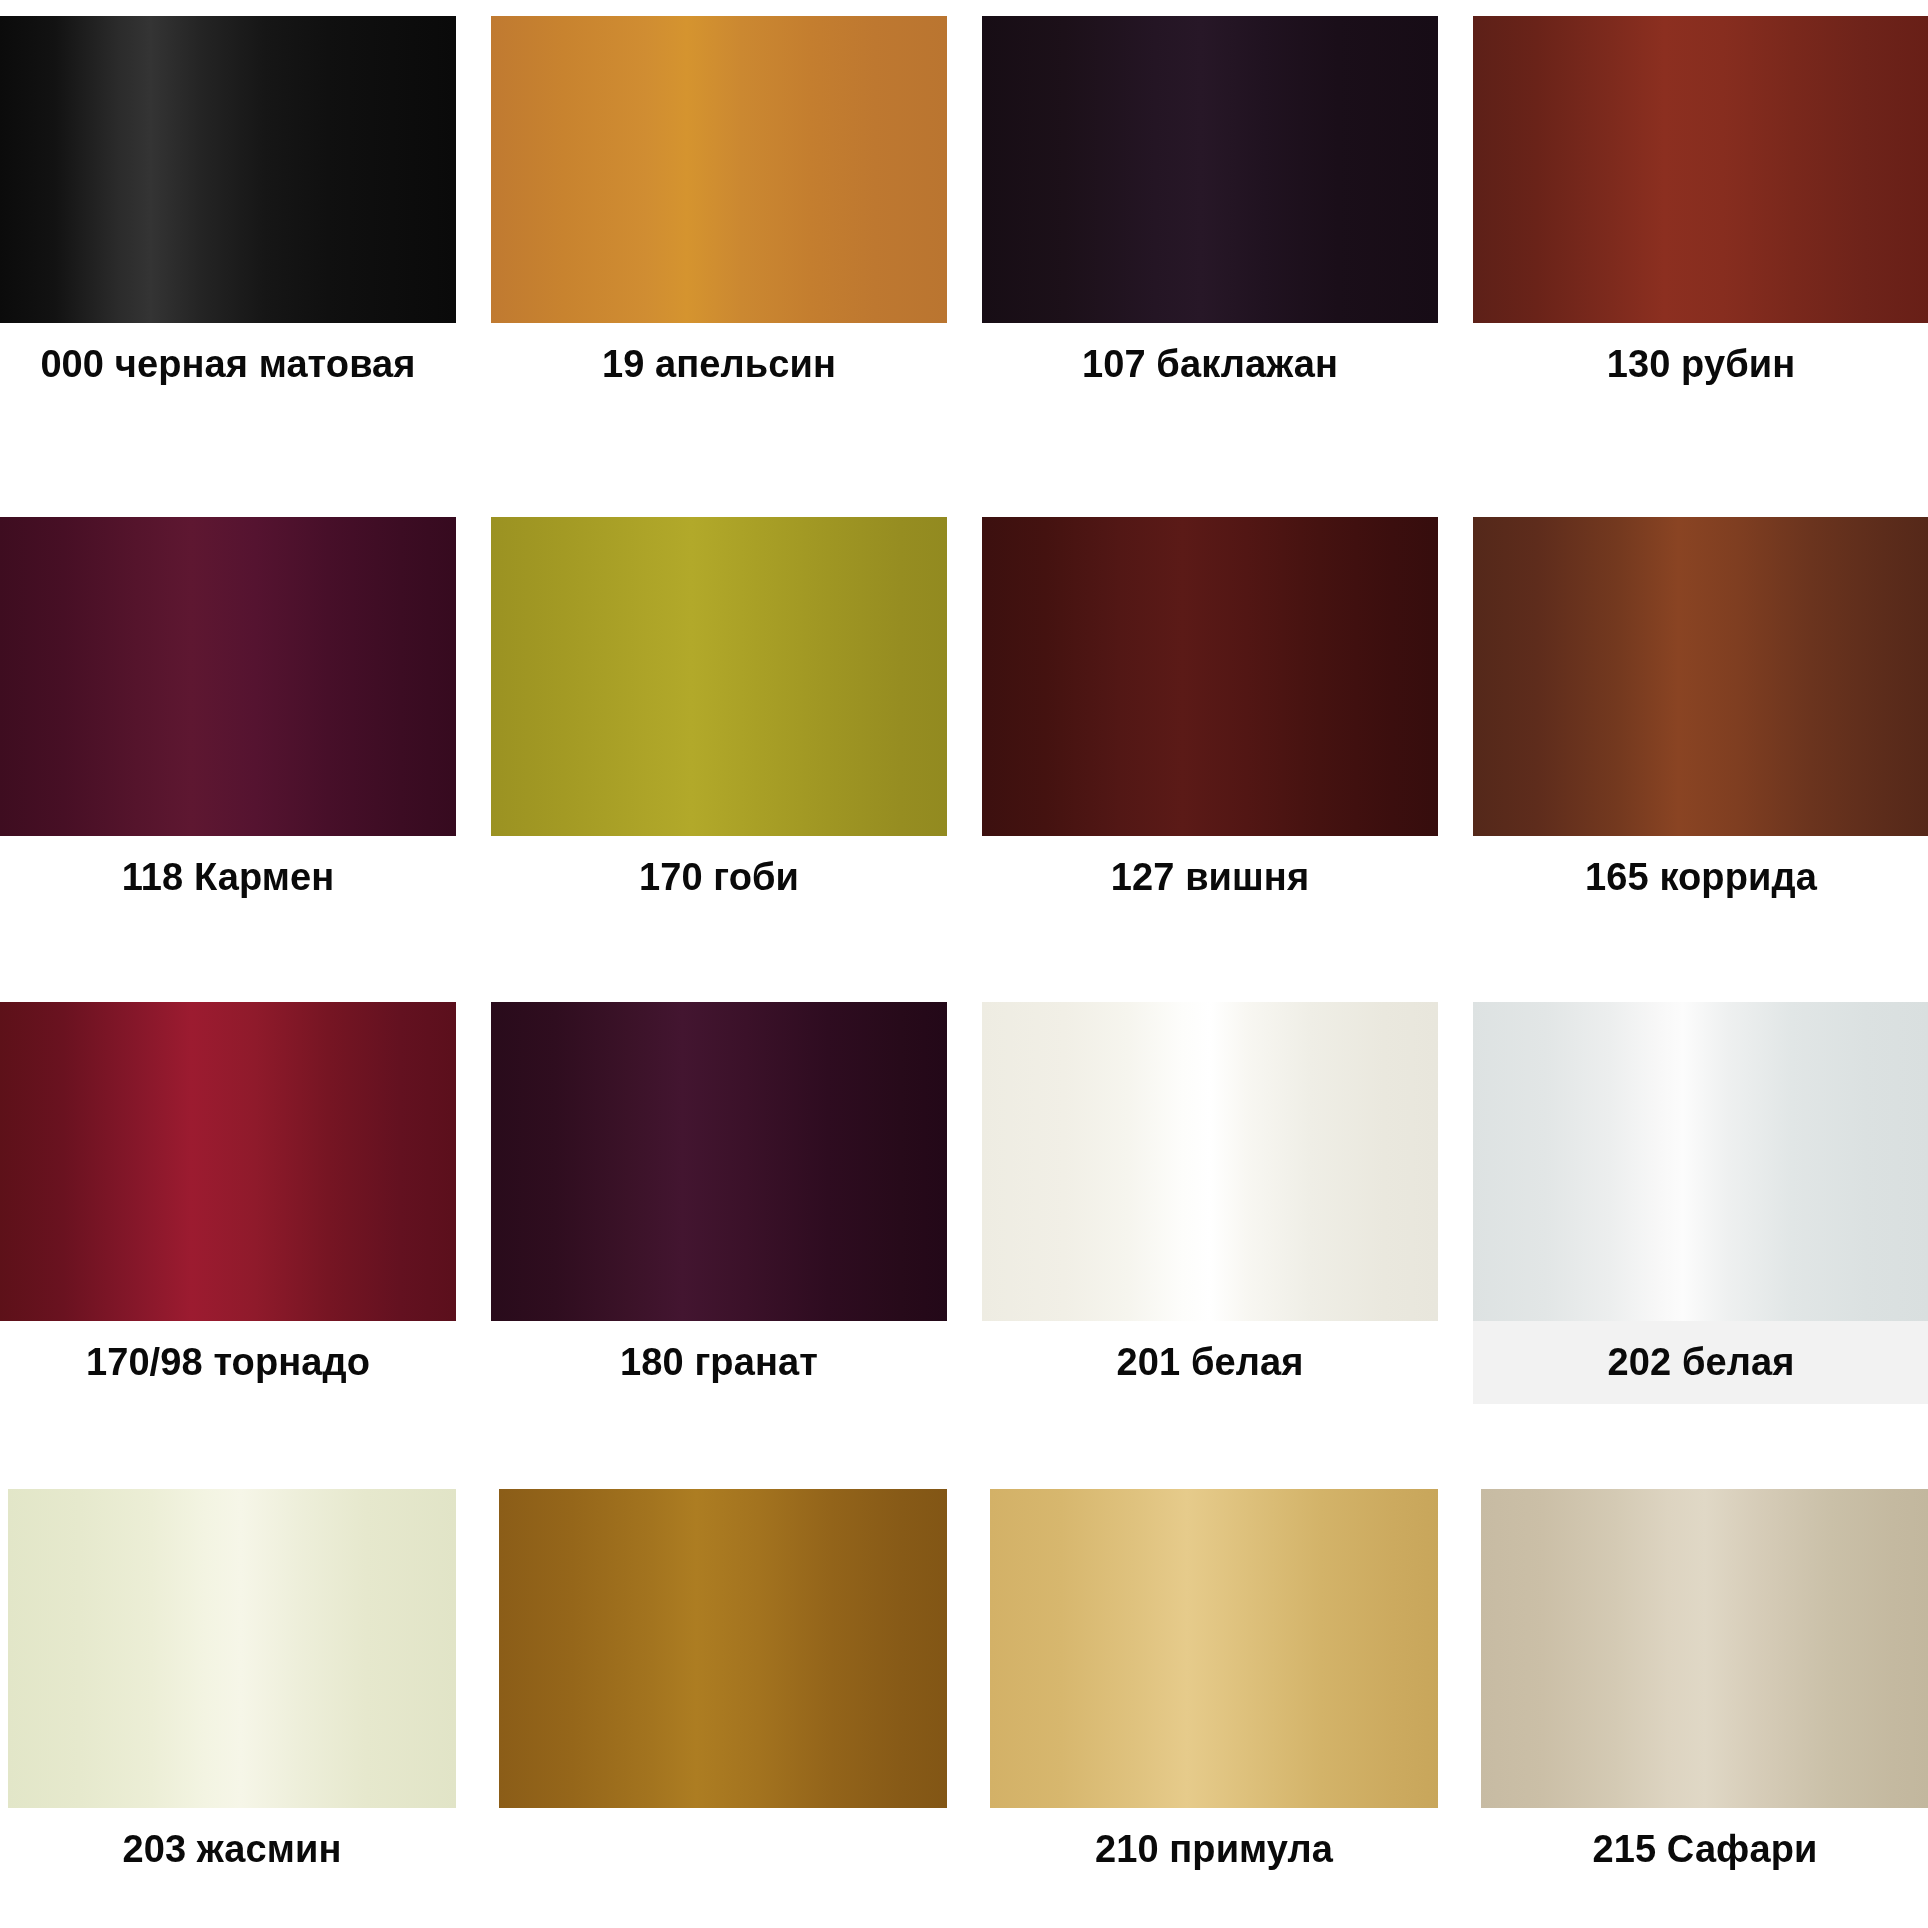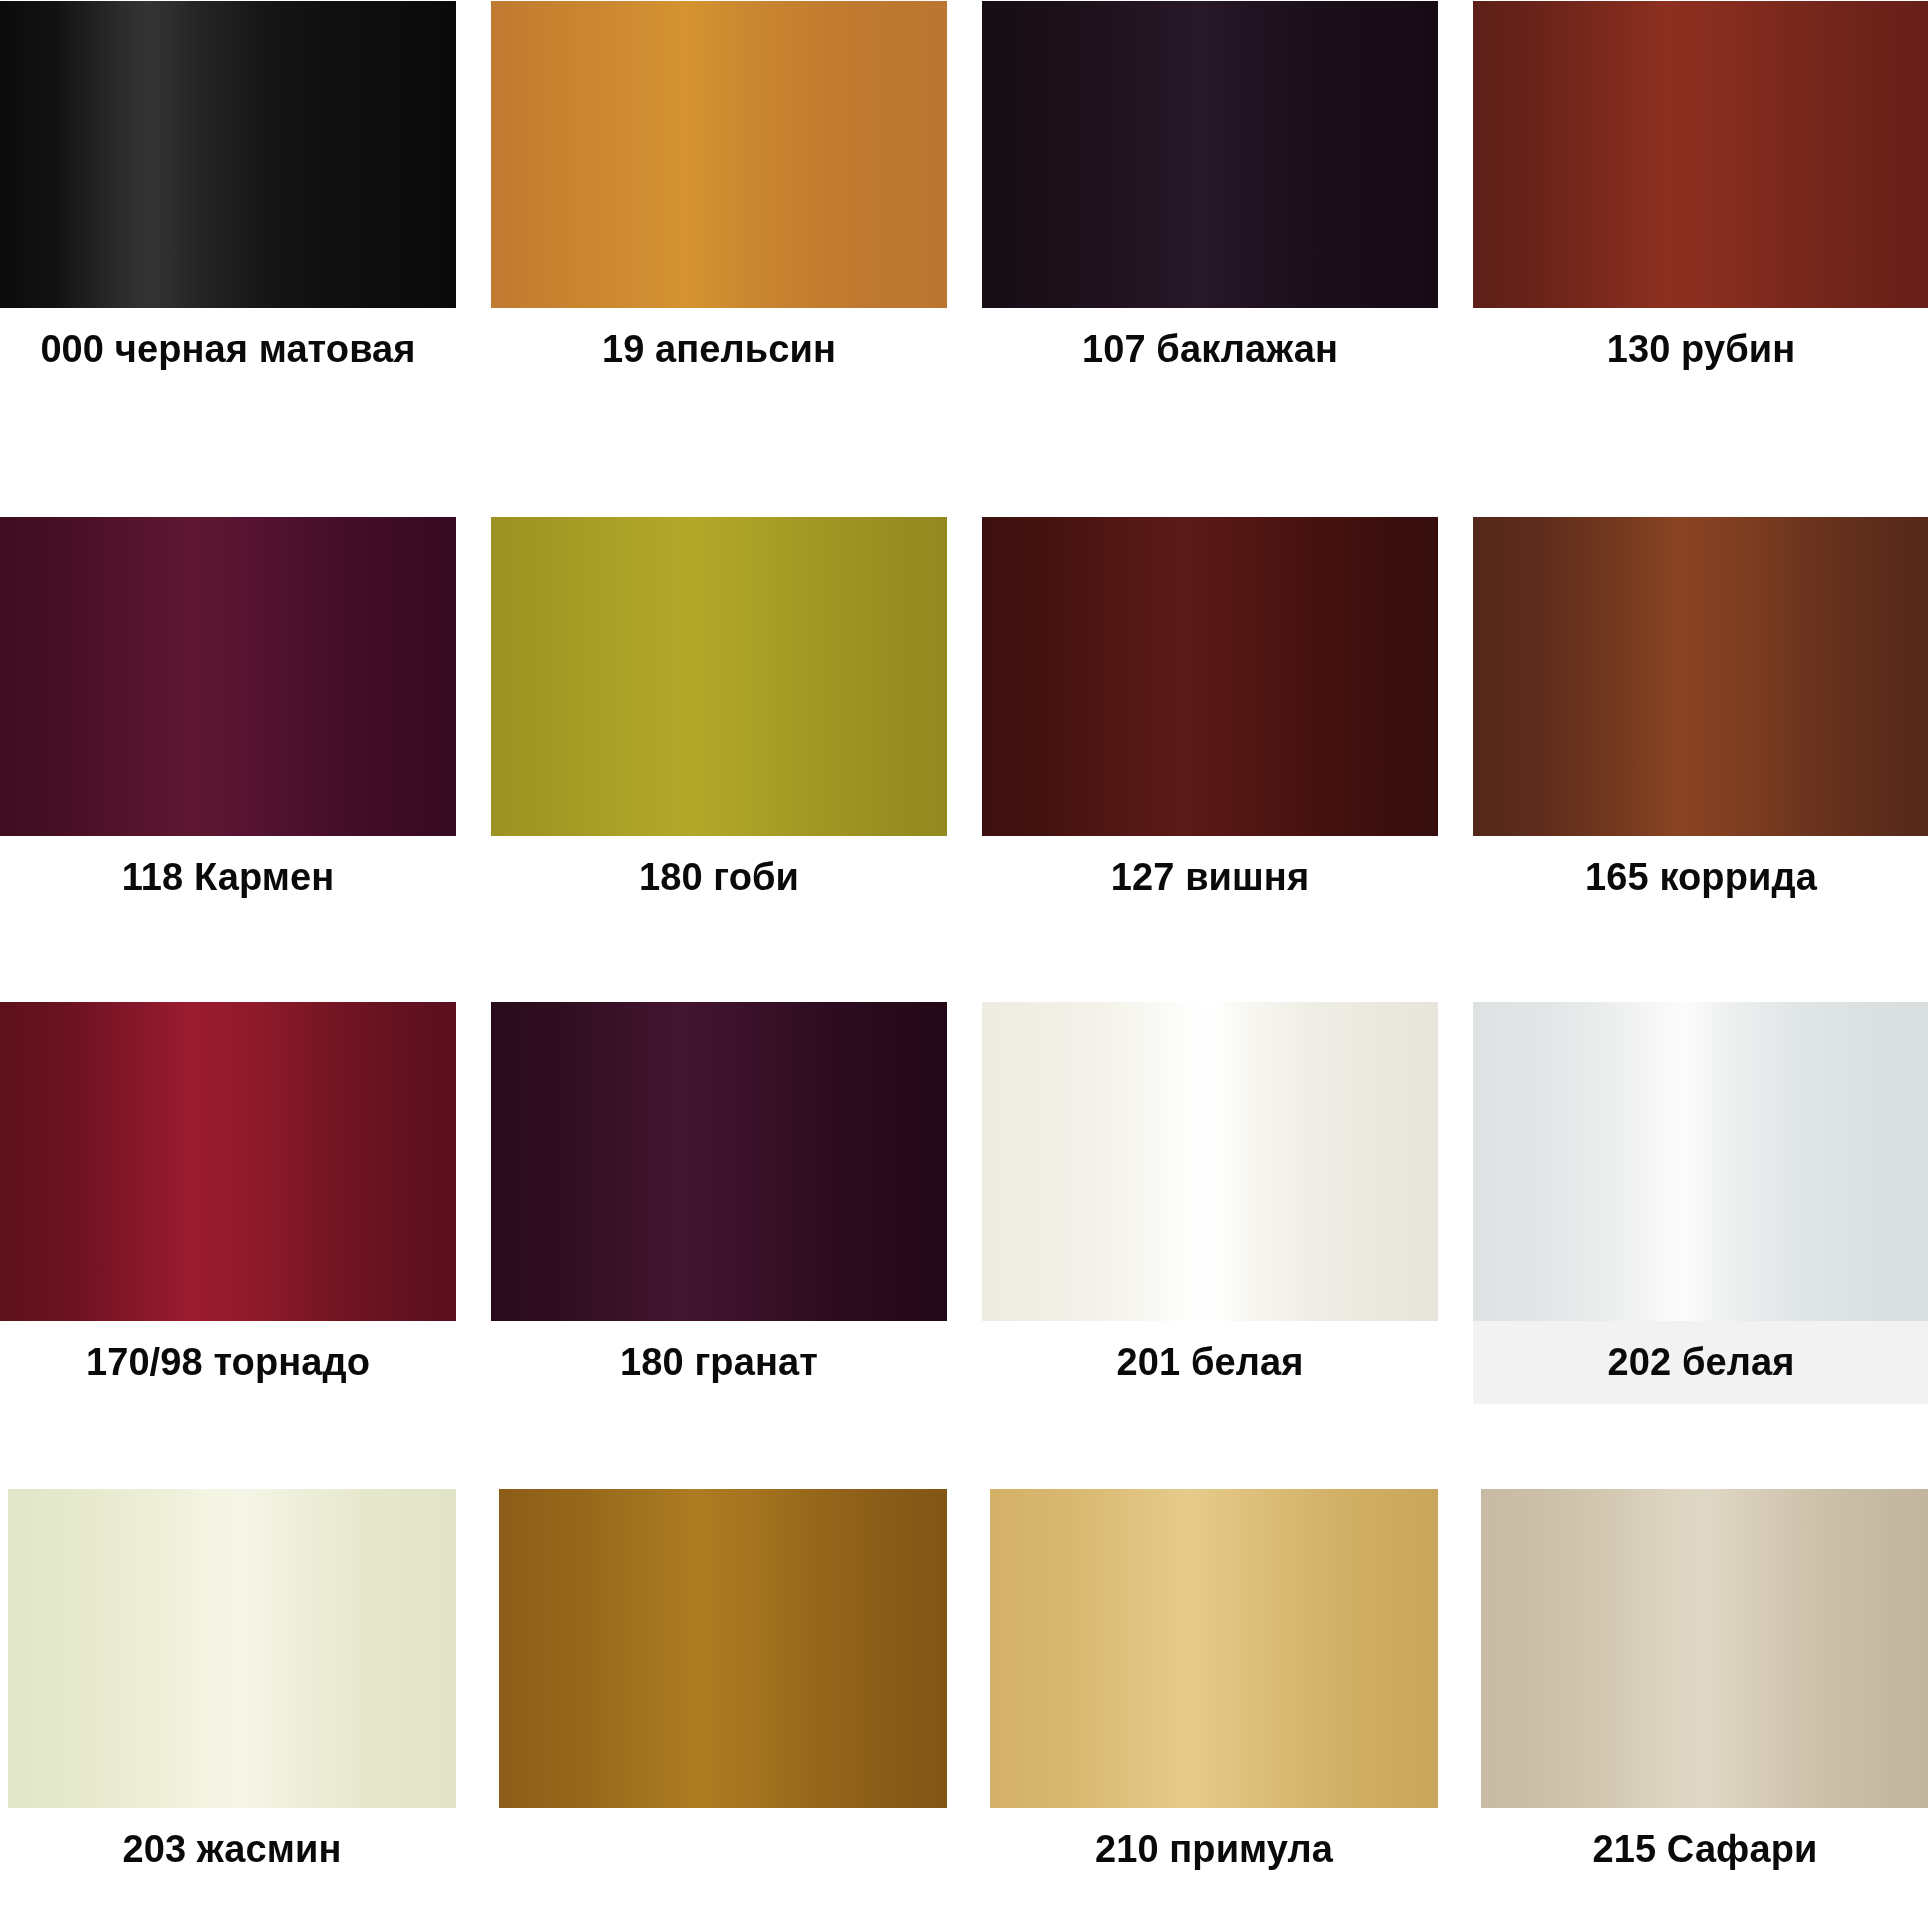--- a/index.html
+++ b/index.html
@@ -59,21 +59,21 @@
     background: #f2f2f2;
   }
 
   
   .row-1 .swatch-chip { height: 307px; flex: none; }
   .row-1 .swatch-label { margin-top: 0; }
   .row-2 .swatch-chip { height: 319px; flex: none; }
   .row-3 .swatch-chip { height: 319px; flex: none; }
   .row-4 .swatch-chip { height: 319px; flex: none; }
 
-  .row-1 { padding-top: 1px; }
+  .row-1 { padding-top: 16px; }
   .row-2 { padding-top: 58px; }
   .row-3 { padding-top: 60px; }
   .row-4 { padding-top: 64px; margin-left: 8px; }
 </style>
 </head>
 <body>
 
 <div id="swatch-grid">
 
   <div class="swatch-cell row-1">
@@ -92,21 +92,21 @@
     <div class="swatch-chip" style="background-image: linear-gradient(90deg, rgb(93, 32, 24) 0%, rgb(106, 35, 25) 14%, rgb(125, 42, 29) 30%, rgb(140, 47, 32) 42%, rgb(135, 45, 31) 55%, rgb(122, 40, 28) 70%, rgb(110, 35, 26) 86%, rgb(104, 31, 23) 100%);"></div>
     <div class="swatch-label">130 рубин</div>
   </div>
 
   <div class="swatch-cell row-2">
     <div class="swatch-chip" style="background-image: linear-gradient(90deg, rgb(62, 13, 32) 0%, rgb(71, 15, 37) 14%, rgb(85, 20, 44) 30%, rgb(94, 23, 49) 42%, rgb(85, 19, 48) 56%, rgb(71, 15, 41) 72%, rgb(60, 12, 35) 88%, rgb(54, 10, 31) 100%);"></div>
     <div class="swatch-label">118 Кармен</div>
   </div>
   <div class="swatch-cell row-2">
     <div class="swatch-chip" style="background-image: linear-gradient(90deg, rgb(155, 146, 34) 0%, rgb(163, 154, 36) 16%, rgb(173, 164, 40) 34%, rgb(178, 169, 42) 44%, rgb(169, 160, 38) 58%, rgb(159, 150, 35) 74%, rgb(150, 141, 33) 90%, rgb(146, 138, 32) 100%);"></div>
-    <div class="swatch-label">180 гоби</div>
+    <div class="swatch-label">170 гоби</div>
   </div>
   <div class="swatch-cell row-2">
     <div class="swatch-chip" style="background-image: linear-gradient(90deg, rgb(60, 16, 15) 0%, rgb(68, 18, 16) 14%, rgb(82, 23, 21) 30%, rgb(91, 26, 23) 44%, rgb(82, 22, 20) 58%, rgb(69, 18, 16) 74%, rgb(59, 14, 14) 90%, rgb(54, 13, 13) 100%);"></div>
     <div class="swatch-label">127 вишня</div>
   </div>
   <div class="swatch-cell row-2">
     <div class="swatch-chip" style="background-image: linear-gradient(90deg, rgb(84, 40, 26) 0%, rgb(94, 44, 28) 14%, rgb(116, 57, 31) 32%, rgb(138, 68, 35) 45%, rgb(127, 62, 33) 58%, rgb(107, 52, 30) 74%, rgb(92, 44, 27) 90%, rgb(85, 40, 25) 100%);"></div>
     <div class="swatch-label">165 коррида</div>
   </div>
 

